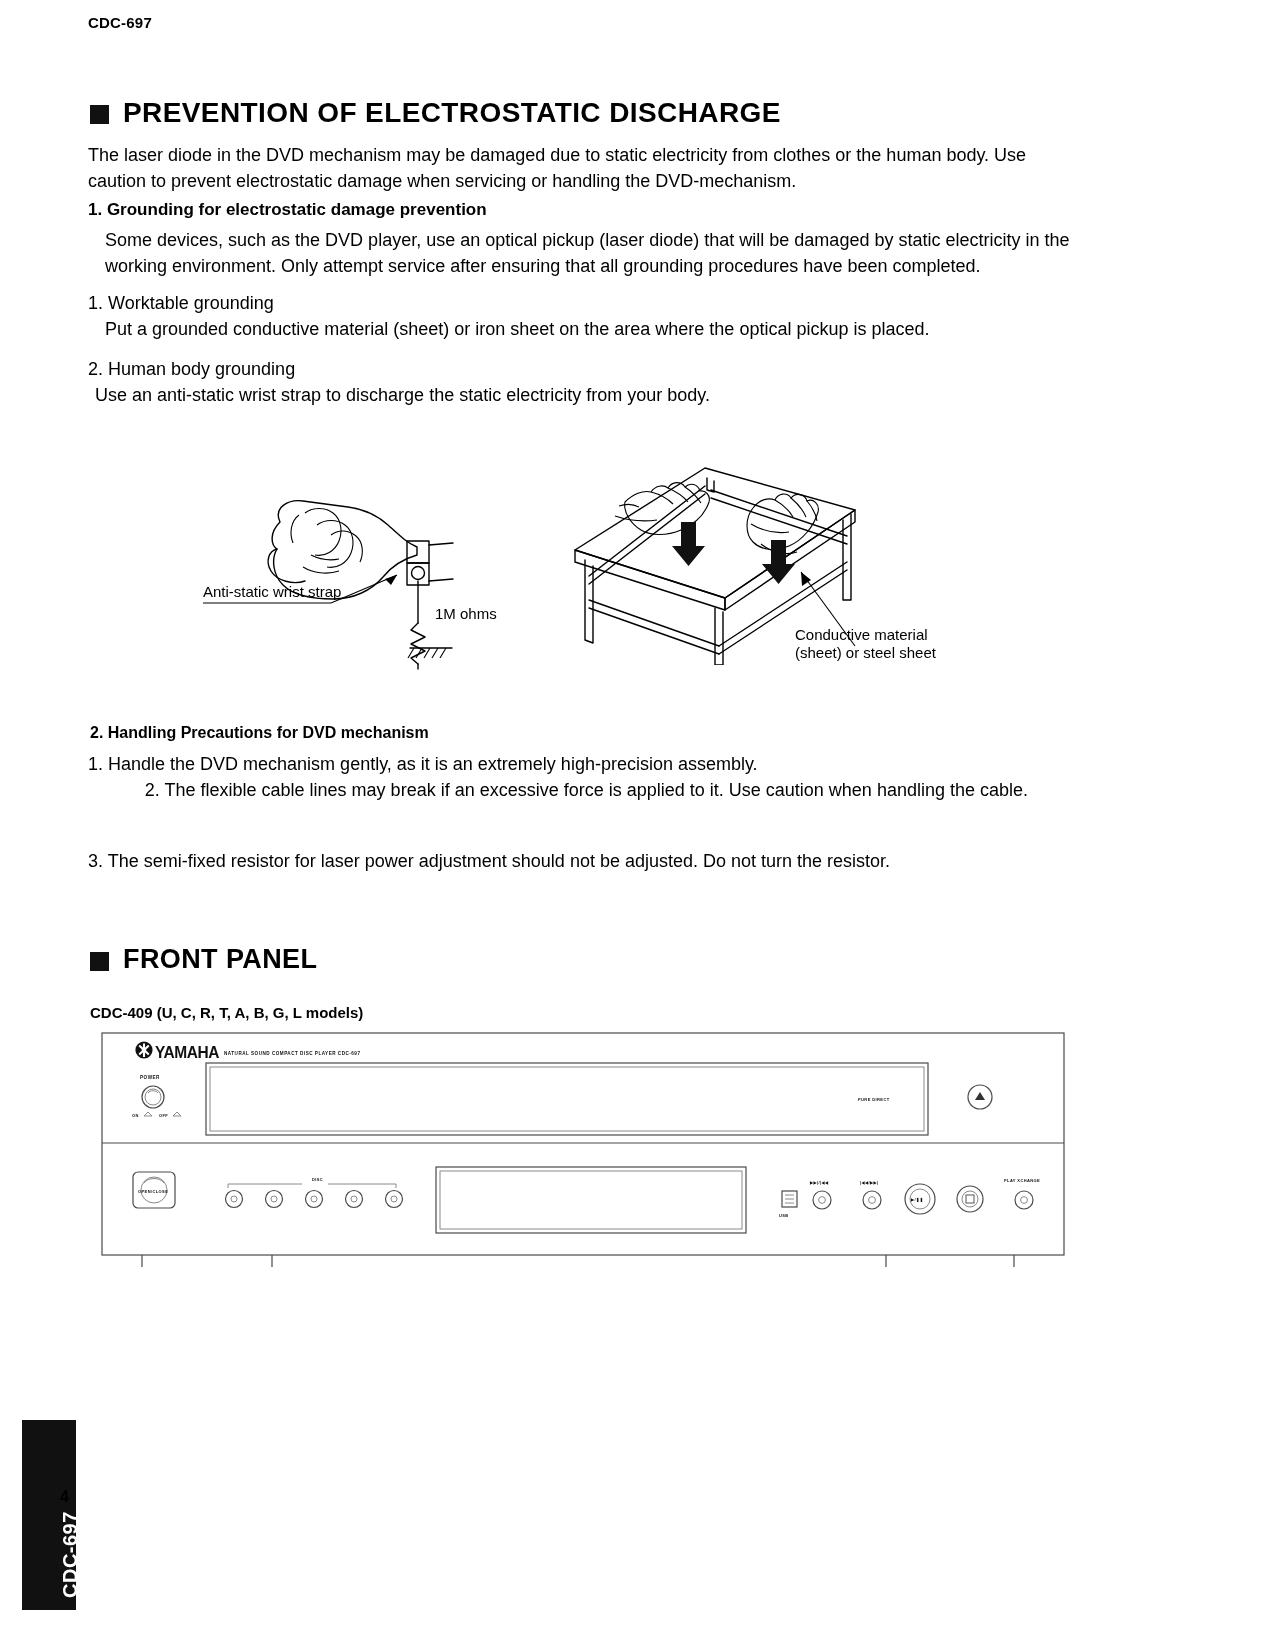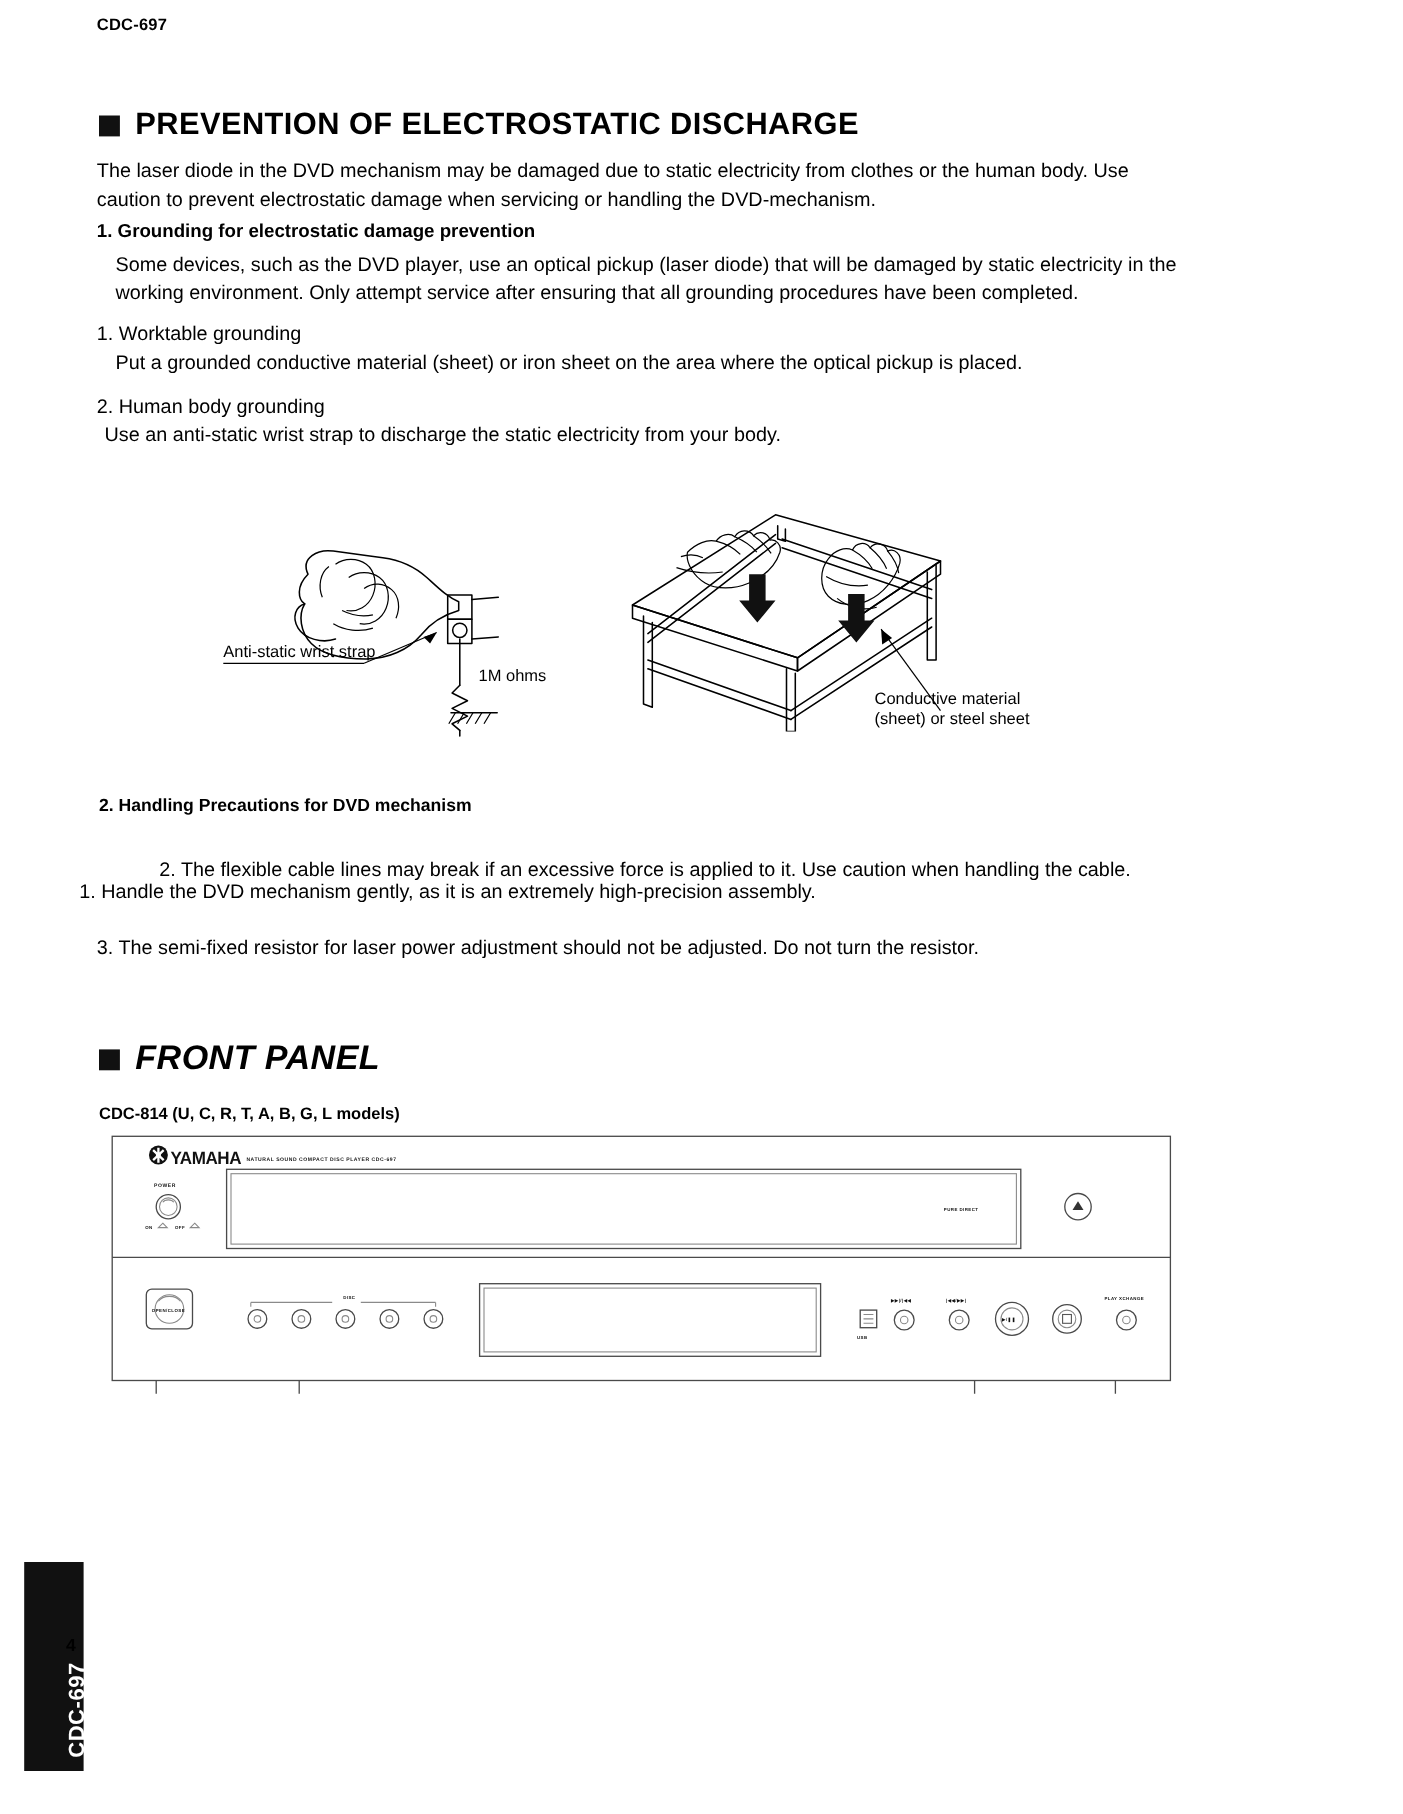--- a/index.html
+++ b/index.html
@@ -22,39 +22,39 @@
   }
   .sec-head .sq{
     width:19px;height:19px;background:#111;display:inline-block;
     margin-top:3px;
   }
   .sec-head .txt{
     font-size:28px;font-weight:bold;letter-spacing:.4px;
   }
   #sec1{left:90px;top:97px;}
   #sec2{left:90px;top:944px;}
-  #sec2 .txt{font-size:31px;font-style:italic;}
+  #sec2 .txt{font-size:27px;}
 
   
   .para{
     position:absolute;font-size:18px;line-height:26px;
     letter-spacing:0px;
   }
   .b{font-weight:bold;}
 
   #p-intro{left:88px;top:142px;width:990px;}
   #h-ground{left:88px;top:197px;width:900px;font-size:17px;font-weight:bold;}
   #p-ground{left:105px;top:227px;width:975px;}
   #l1a{left:88px;top:290px;width:900px;}
   #l1b{left:105px;top:316px;width:940px;}
   #l2a{left:88px;top:356px;width:900px;}
   #l2b{left:95px;top:382px;width:940px;}
 
   #h-handling{left:90px;top:720px;width:900px;font-size:16px;font-weight:bold;}
-  #hl1{left:72px;top:751px;width:940px;margin-top:46px;}
+  #hl1{left:88px;top:751px;width:940px;}
   #hl2{left:88px;top:777px;width:940px;text-align:right;}
   #hl3{left:88px;top:848px;width:940px;}
 
   #model-line{left:90px;top:1000px;font-size:15px;font-weight:bold;}
 
   
   .diagram{position:absolute;}
   #dia-wrist{left:185px;top:455px;}
   #dia-table{left:555px;top:450px;}
   #dia-panel{left:96px;top:1027px;text-align:right;}
@@ -207,21 +207,21 @@
 
   <div class="para b" id="h-handling">2. Handling Precautions for DVD mechanism</div>
   <div class="para" id="hl1">1. Handle the DVD mechanism gently, as it is an extremely high-precision assembly.</div>
   <div class="para" id="hl2">2. The flexible cable lines may break if an excessive force is applied to it. Use caution when handling the cable.</div>
   <div class="para" id="hl3">3. The semi-fixed resistor for laser power adjustment should not be adjusted. Do not turn the resistor.</div>
 
   <div class="sec-head" id="sec2">
     <span class="sq"></span>
     <span class="txt">FRONT PANEL</span>
   </div>
-  <div class="para b" id="model-line">CDC-814 (U, C, R, T, A, B, G, L models)</div>
+  <div class="para b" id="model-line">CDC-409 (U, C, R, T, A, B, G, L models)</div>
 
   <div class="diagram" id="dia-panel">
     <svg width="975" height="240" viewBox="0 0 975 240">
 
       <rect class="pnl" x="6" y="6" width="962" height="222" fill="#fff"></rect>
 
       <path class="pnl" d="M6,116 L968,116"></path>
 
       <path class="pnl" d="M46,228 L46,248 L176,248 L176,228" fill="#fff"></path>
       <path class="pnl" d="M790,228 L790,248 L918,248 L918,228" fill="#fff"></path>

